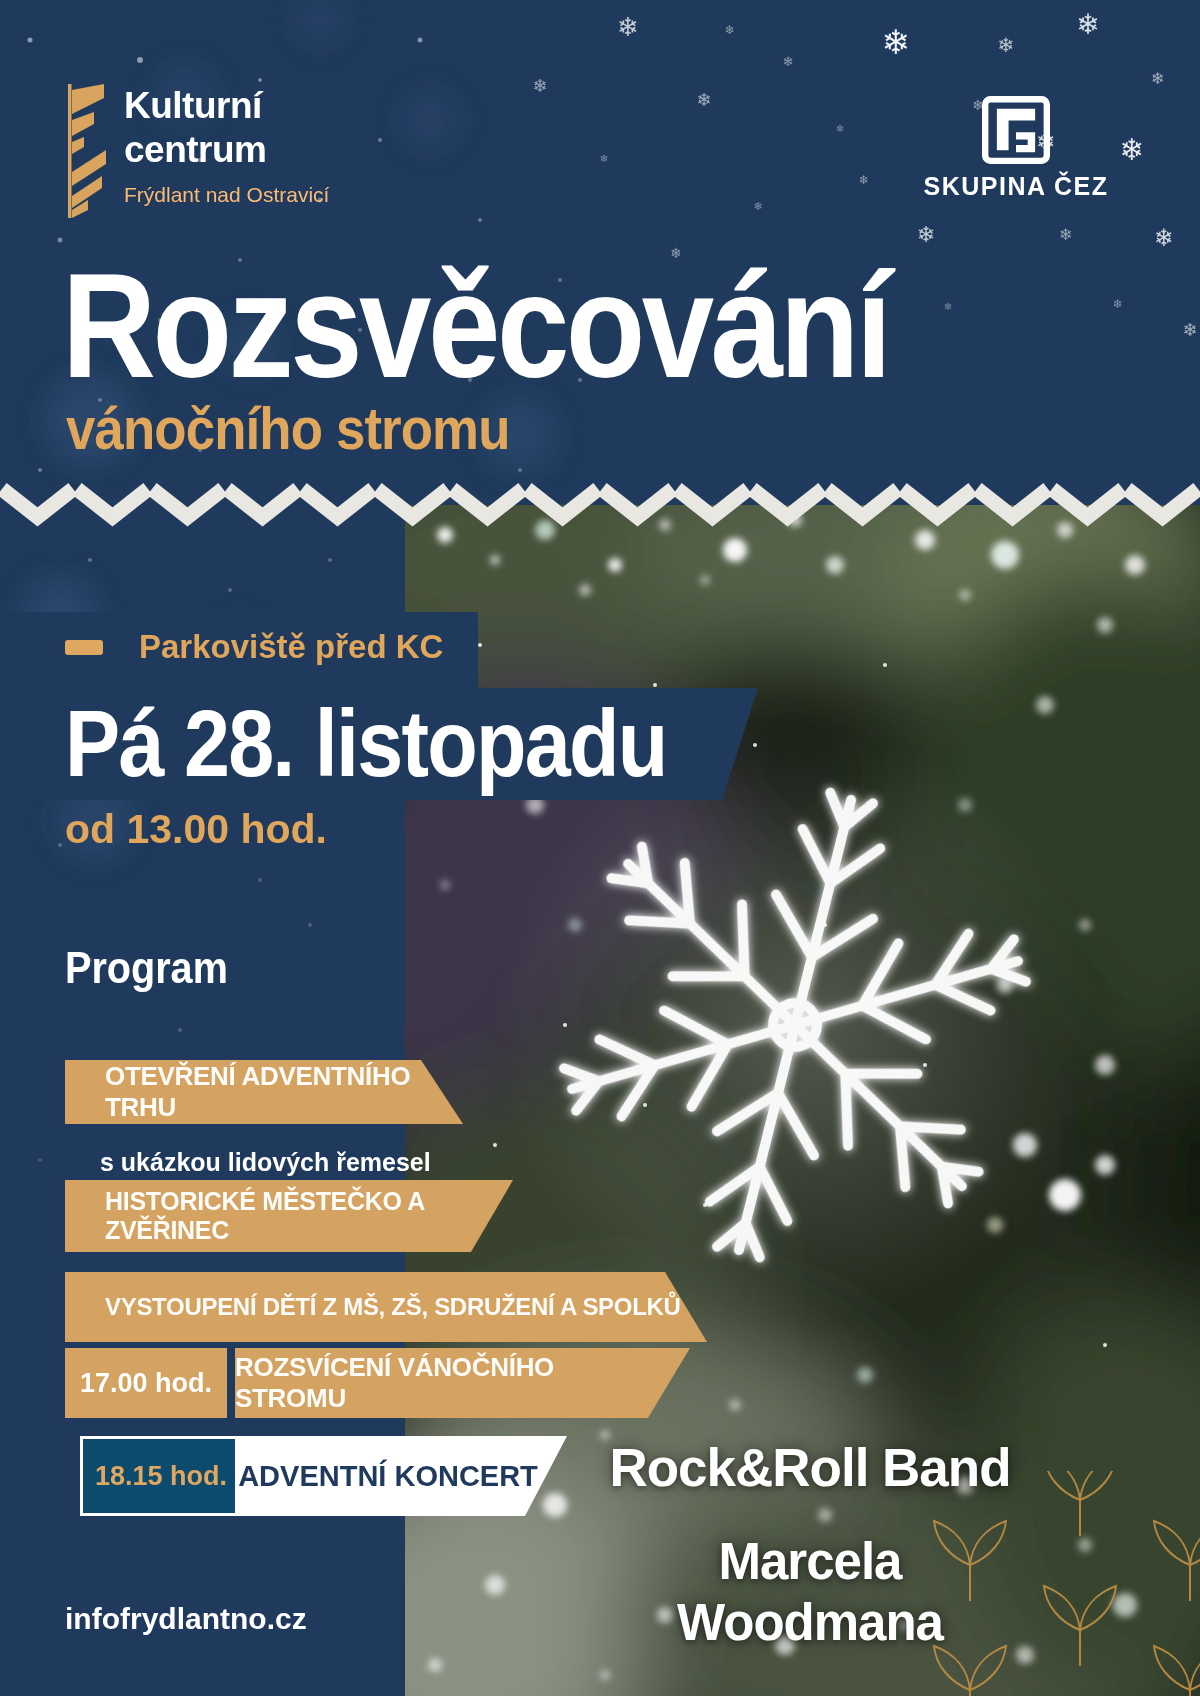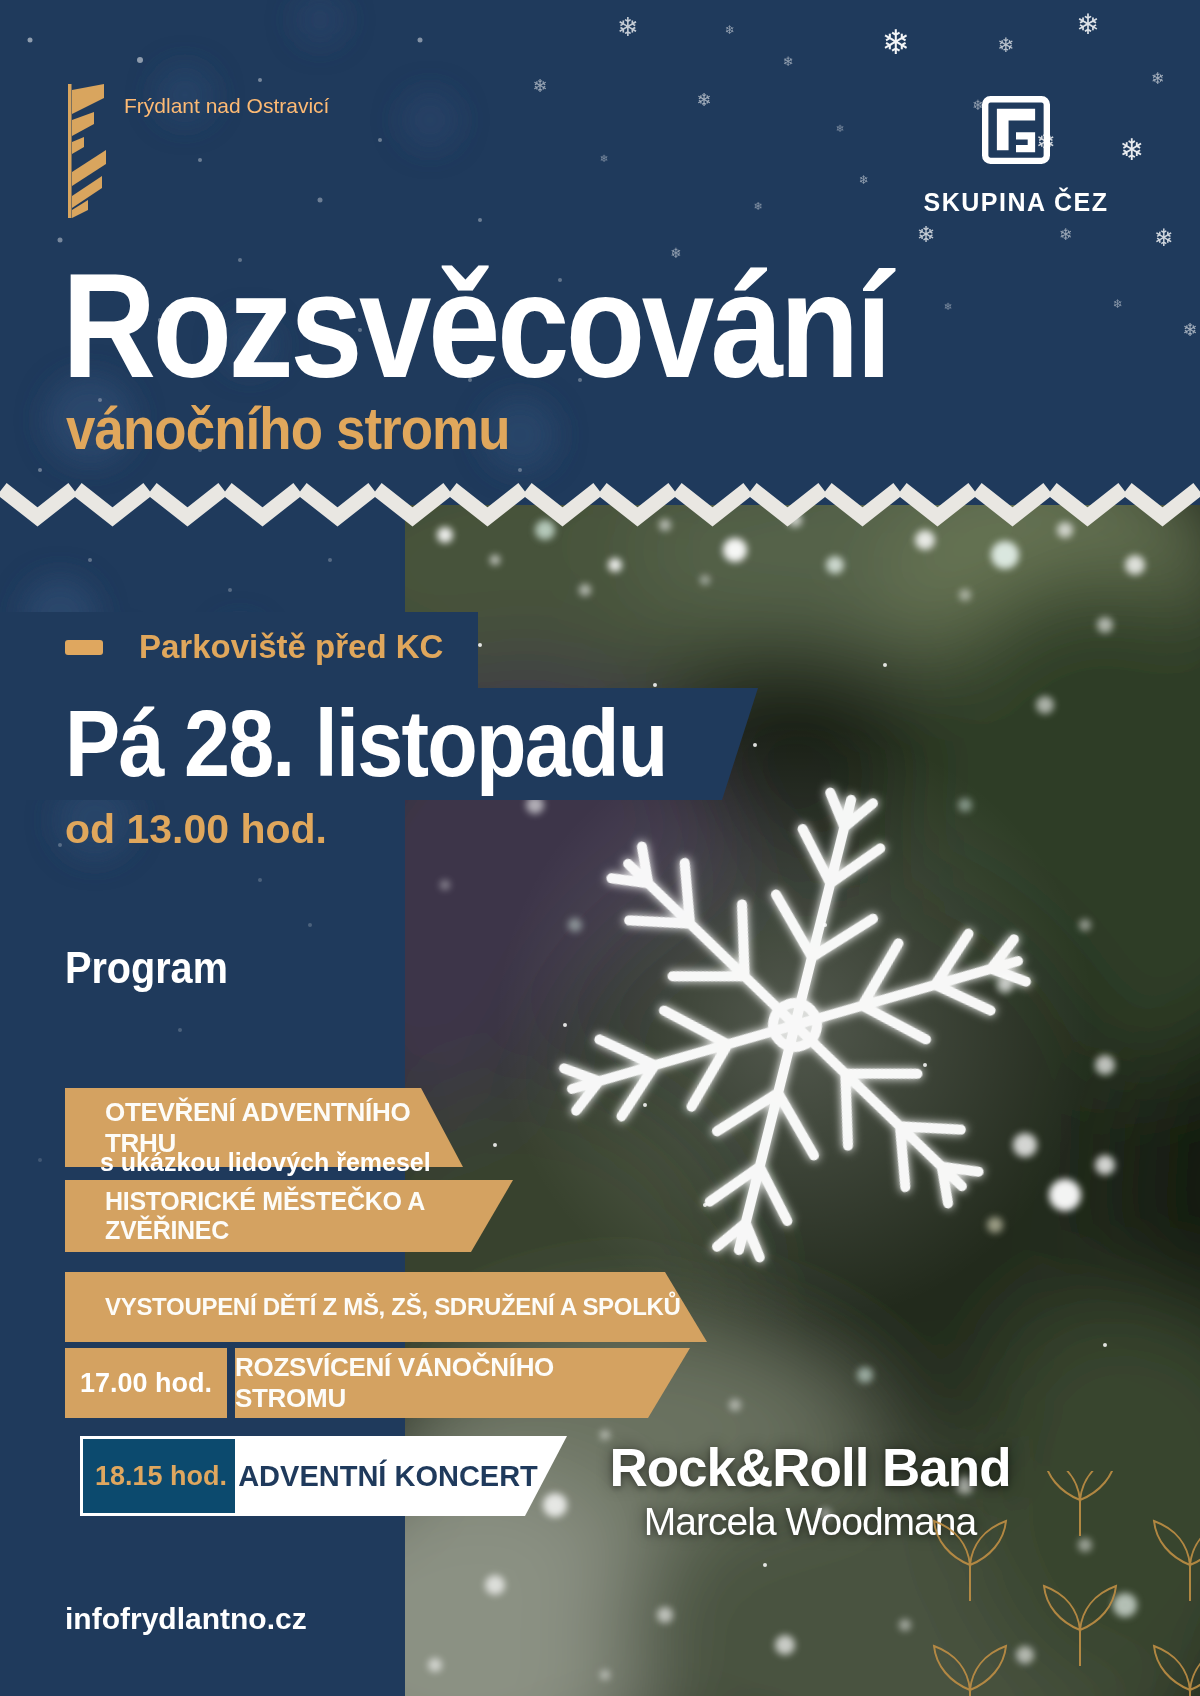--- a/index.html
+++ b/index.html
@@ -16,21 +16,21 @@
   .photo{left:405px;top:505px;width:795px;height:1191px;}
   .photo svg{display:block;width:100%;height:100%;}
 
   
   .kc-logo-icon{left:58px;top:84px;width:56px;height:134px;}
   .org-text{left:124px;top:84px;}
   .org-name{font-size:37px;font-weight:700;line-height:1.2;letter-spacing:-.5px;}
   .org-sub{margin-top:10px;font-size:21px;font-weight:500;color:#fdba74;}
   .cez{left:900px;top:96px;width:232px;text-align:center;}
   .cez-icon{display:block;margin:0 auto;width:68px;height:68px;}
-  .cez-label{margin-top:24px;font-size:25px;font-weight:700;letter-spacing:1.5px;}
+  .cez-label{margin-top:8px;font-size:25px;font-weight:700;letter-spacing:1.5px;}
 
   
   .title{left:62px;top:252px;font-size:148px;font-weight:700;letter-spacing:-4px;line-height:1;}
   .subtitle{left:66px;top:394px;font-size:60px;font-weight:700;color:#e0a75c;letter-spacing:-1px;}
 
   
   .loc-band{left:0;top:612px;width:478px;height:76px;background:#1f3a5c;}
   .loc-row{left:65px;top:628px;display:flex;align-items:center;gap:36px;}
   .loc-dash{width:38px;height:15px;border-radius:3px;background:#dfa75f;}
   .loc-text{font-size:33px;font-weight:700;color:#e0a75c;}
@@ -46,41 +46,41 @@
 
   
   .program-h{left:65px;top:942px;font-size:45px;font-weight:700;}
   .banner{
     left:65px;background:#d4a261;display:flex;align-items:center;
     font-weight:700;color:#fdfcf8;letter-spacing:-.3px;
   }
   .banner .pad{padding-left:40px;}
   .slant-br{clip-path:polygon(0 0,calc(100% - 42px) 0,100% 100%,0 100%);} 
   .slant-tr{clip-path:polygon(0 0,100% 0,calc(100% - 42px) 100%,0 100%);} 
-  .b1{top:1060px;width:398px;height:79px;font-size:26px;margin-top:28px;}
+  .b1{top:1060px;width:398px;height:64px;font-size:26px;}
   .note1{left:100px;top:1148px;font-size:25px;font-weight:700;}
   .b2{top:1180px;width:448px;height:72px;font-size:25px;}
   .b3{top:1272px;width:642px;height:70px;font-size:24px;}
   .row4-time{left:65px;top:1348px;width:162px;height:70px;background:#d4a261;
     display:flex;align-items:center;justify-content:center;font-size:27px;font-weight:700;}
   .row4-main{left:235px;top:1348px;width:455px;height:70px;font-size:26px;
     display:flex;align-items:center;justify-content:center;padding-right:20px;box-sizing:border-box;}
   .row5-time{left:65px;top:1436px;width:162px;height:80px;background:#0c4a6e;border:3px solid #fff;
     box-sizing:border-box;display:flex;align-items:center;justify-content:center;
     font-size:27px;font-weight:700;color:#dfa75f;margin-left:15px;}
   .row5-main{left:235px;top:1436px;width:332px;height:80px;background:#fff;color:#1f3a5c;
     clip-path:polygon(0 0,100% 0,calc(100% - 42px) 100%,0 100%);
     display:flex;align-items:center;justify-content:center;padding-right:26px;box-sizing:border-box;
     font-size:29px;font-weight:700;}
 
   
   .performer{left:580px;top:1438px;width:460px;text-align:center;
     text-shadow:0 0 16px rgba(0,0,0,.45),0 2px 6px rgba(0,0,0,.35);}
   .perf1{font-size:53px;font-weight:700;letter-spacing:-1px;line-height:1.15;}
-  .perf2{font-size:39px;font-weight:400;letter-spacing:-1px;line-height:1.2;}
+  .perf2{font-size:51px;font-weight:700;letter-spacing:-1px;line-height:1.2;margin-top:32px;}
 
   .website{left:65px;top:1602px;font-size:30px;font-weight:700;}
 
   .zigzag{left:0;top:482px;width:1200px;height:46px;}
   .decor{left:0;top:0;width:1200px;height:1696px;pointer-events:none;}
   .gold-leaves{right:0;bottom:0;width:310px;height:225px;}
 </style>
 </head>
 <body>
 
@@ -287,20 +287,24 @@
       <rect x="10" y="0" width="3.5" height="134"></rect>
       <polygon points="14,6 46,0 46,14 14,30"></polygon>
       <polygon points="14,36 36,28 36,40 14,52"></polygon>
       <polygon points="14,58 26,53 26,63 14,70"></polygon>
       <polygon points="48,66 14,88 14,102 48,80"></polygon>
       <polygon points="44,92 14,112 14,124 44,104"></polygon>
       <polygon points="14,126 30,116 30,126 14,134"></polygon>
     </g>
   </svg>
   <div class="abs org-text">
+    <div class="org-name">
+      <div>Kulturní</div>
+      <div>centrum</div>
+    </div>
     <div class="org-sub">Frýdlant nad Ostravicí</div>
   </div>
 
   <div class="abs cez">
     <svg class="cez-icon" viewBox="0 0 64 64" aria-hidden="true">
       <rect x="3" y="3" width="58" height="58" rx="5" fill="none" stroke="#fff" stroke-width="6"></rect>
       <path fill="#fff" d="M14 12 h36 v11 h-25 v28 h-11 z"></path>
       <path fill="#fff" d="M32 34 h18 v19 h-18 v-7 h11 v-5 h-11 z"></path>
     </svg>
     <div class="cez-label">SKUPINA ČEZ</div>

